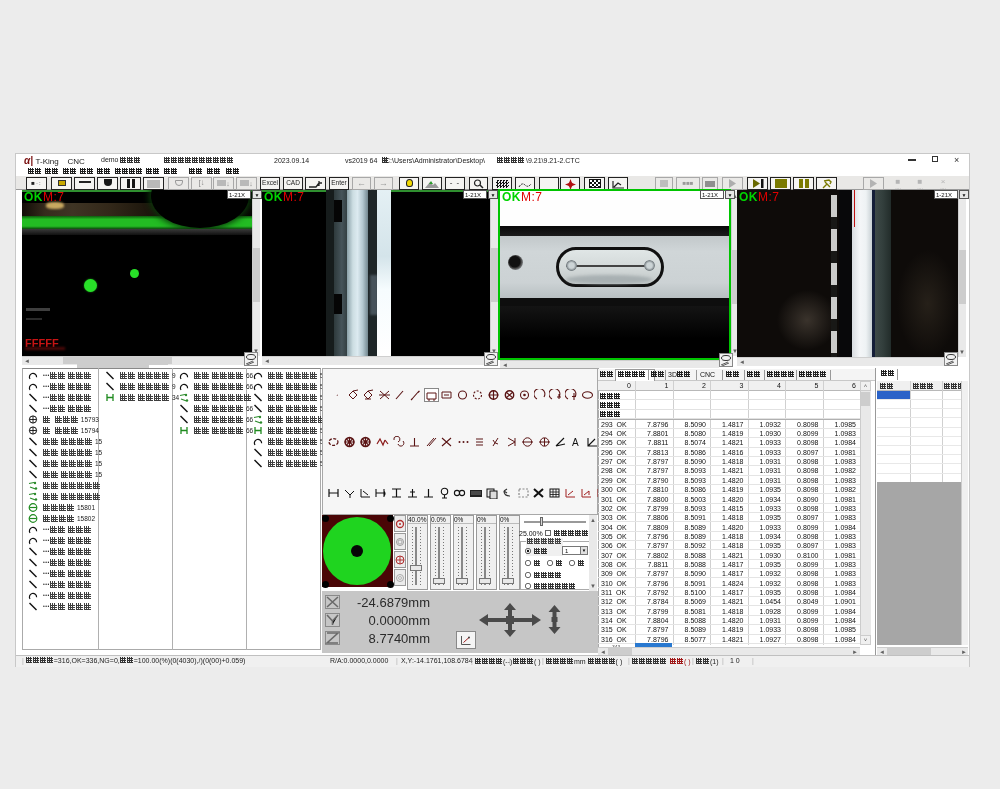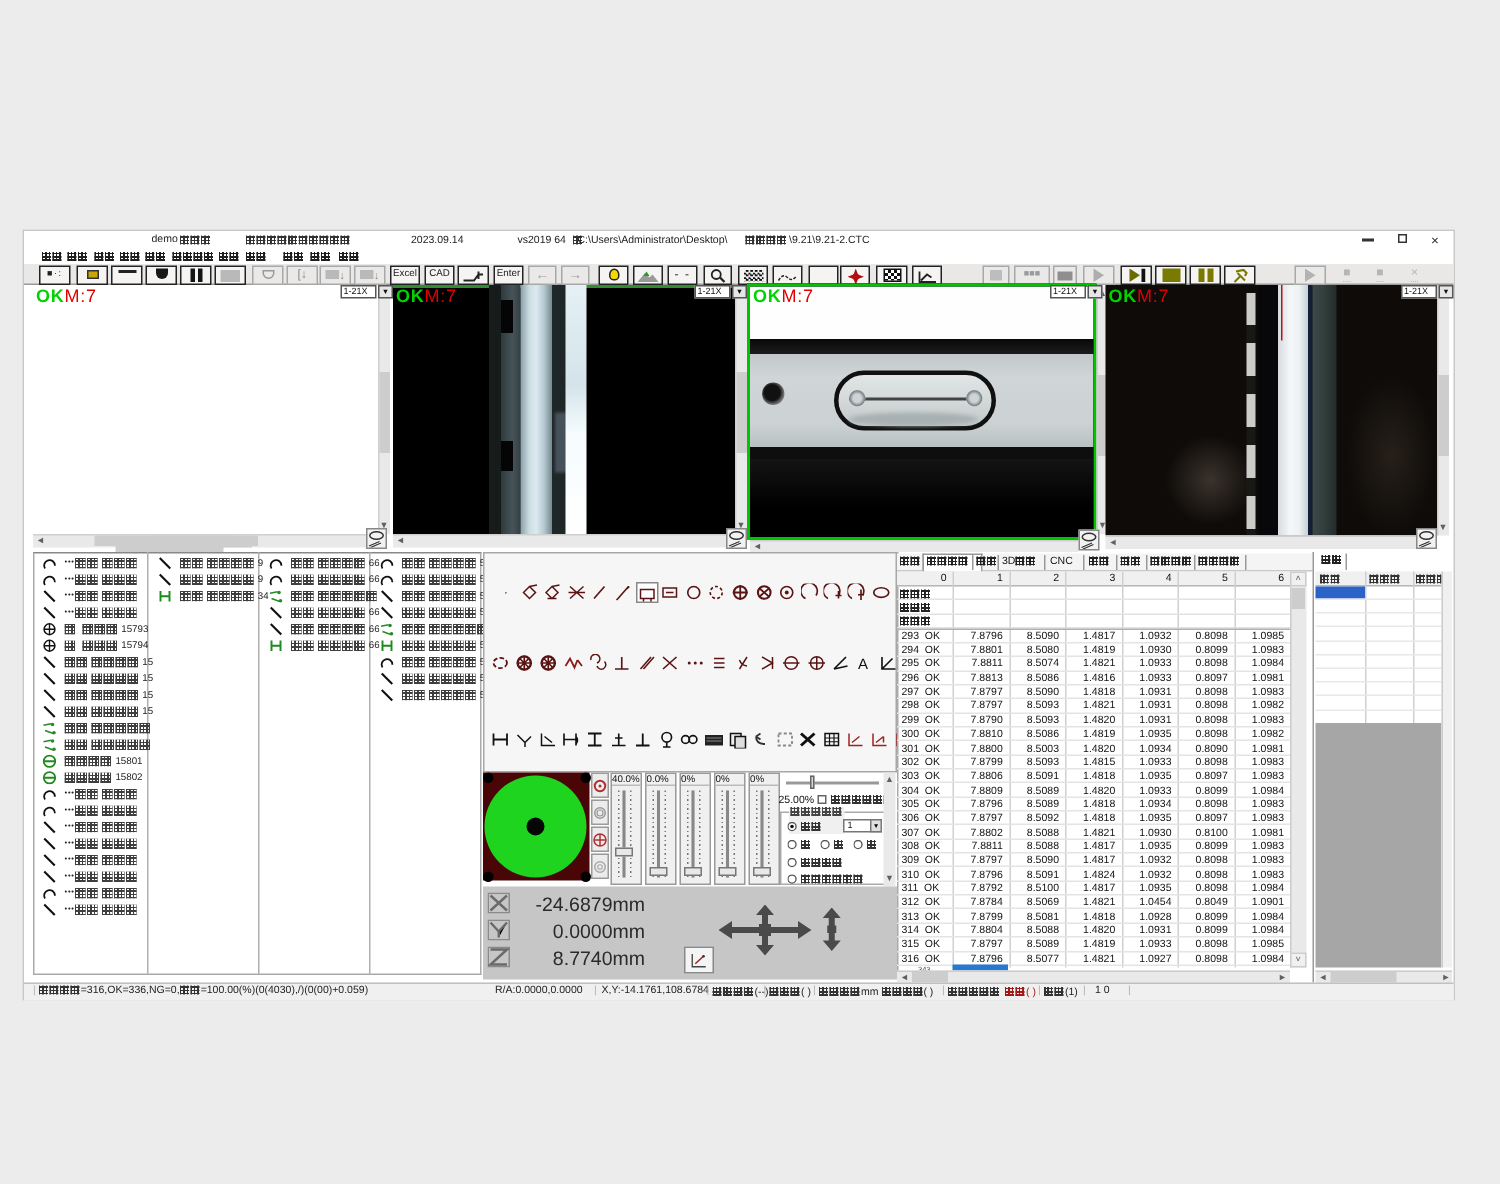--- a/index.html
+++ b/index.html
@@ -11,20 +11,22 @@
 .scr{background:#e9e9e9}
 .thumb{background:#cdcdcd;position:absolute}
 .arr{position:absolute;font-size:6px;color:#606060;line-height:6px}
 .grip{position:absolute;width:14px;height:14px;background:#f2f2f2;border:1px solid #888}
 .lrow{position:absolute;white-space:nowrap;font-size:7px;color:#222}
 .cell{position:absolute;font-size:7.5px;color:#111;white-space:nowrap}
 svg{display:block}
 </style></head><body>
 <div id="app">
 <div class="a" style="left:15px;top:153px;width:955px;height:514px;background:#fff;border:1px solid #c8c8c8"></div>
+<div class="a" style="left:24px;top:155px;width:930px;height:10px;font-size:9px;color:#222">
+<span style="color:#7a1010;font-weight:bold;font-style:italic;font-size:10px">α|</span> <span style="font-size:8px">T-King&nbsp;&nbsp;&nbsp;&nbsp;CNC</span></div>
 <div class="a" style="left:101px;top:156px;font-size:7px;color:#222">demo</div>
 <div class="a" style="left:120px;top:157px"><span class="k k6" style="--c:#333"></span><span class="k k6" style="--c:#333"></span><span class="k k6" style="--c:#333"></span></div>
 <div class="a" style="left:164px;top:157px"><span class="k k6" style="--c:#333"></span><span class="k k6" style="--c:#333"></span><span class="k k6" style="--c:#333"></span><span class="k k6" style="--c:#333"></span><span class="k k6" style="--c:#333"></span><span class="k k6" style="--c:#333"></span><span class="k k6" style="--c:#333"></span><span class="k k6" style="--c:#333"></span><span class="k k6" style="--c:#333"></span><span class="k k6" style="--c:#333"></span></div>
 <div class="a" style="left:274px;top:156.5px;font-size:7px;color:#222">2023.09.14</div>
 <div class="a" style="left:345px;top:156.5px;font-size:7px;color:#222">vs2019 64</div>
 <div class="a" style="left:382px;top:157px"><span class="k k6" style="--c:#333"></span></div>
 <div class="a" style="left:385px;top:156.5px;font-size:7px;color:#222">C:\Users\Administrator\Desktop\</div>
 <div class="a" style="left:497px;top:157px"><span class="k k6" style="--c:#333"></span><span class="k k6" style="--c:#333"></span><span class="k k6" style="--c:#333"></span><span class="k k6" style="--c:#333"></span></div>
 <div class="a" style="left:526px;top:156.5px;font-size:7px;color:#222">\9.21\9.21-2.CTC</div>
 <div class="a" style="left:908px;top:159px;width:8px;height:1.5px;background:#333"></div>
@@ -97,20 +99,34 @@
 <div class="a" style="left:793px;top:176.5px;width:21px;height:13px;border:1px solid #222;background:#f5f4f2;font-size:7px;text-align:center;line-height:10px;color:#222"><span style="display:inline-block;width:4px;height:9px;background:#7a7a00;margin:1px 1px 0"></span><span style="display:inline-block;width:4px;height:9px;background:#7a7a00;margin:1px 1px 0"></span></div>
 <div class="a" style="left:816px;top:176.5px;width:21px;height:13px;border:1px solid #222;background:#f5f4f2;font-size:7px;text-align:center;line-height:10px;color:#222"><svg width="10" height="10" style="display:inline;margin-top:1px">
         <path d="M1 9 L5 5 M3 3 L8 8 M2 2 L7 1 L9 3 L8 5" stroke="#7a7a00" stroke-width="1.4" fill="none"></path>
       </svg></div>
 <div class="a" style="left:863px;top:176.5px;width:21px;height:13px;border:1px solid #a8a8a8;background:#eae9e7;font-size:7px;text-align:center;line-height:10px;color:#222"><svg width="9" height="9" style="display:inline;margin-top:1px">
         <path d="M1 0 L8 4.5 L1 9 Z" fill="#b3b3b3"></path>
       </svg></div>
 <div class="a" style="left:890px;top:177px;width:16px;height:12px;color:#b5b5b5;font-size:8px;text-align:center">■<div style="font-size:5px;line-height:2px;color:#9a9a9a">....</div></div>
 <div class="a" style="left:912px;top:177px;width:16px;height:12px;color:#b5b5b5;font-size:8px;text-align:center">■<div style="font-size:5px;line-height:2px;color:#9a9a9a">....</div></div>
 <div class="a" style="left:935px;top:177px;width:16px;height:12px;color:#b5b5b5;font-size:8px;text-align:center">×<div style="font-size:5px;line-height:2px;color:#9a9a9a">....</div></div>
+<div class="a" style="left:22px;top:190px;width:230px;height:166px;background:#000;overflow:hidden">
+<div class="a" style="left:0;top:0;width:230px;height:1.5px;background:#2f8f2f"></div>
+<div class="a" style="left:0;top:13px;width:230px;height:14px;background:linear-gradient(90deg,#140e08 0,#3c3020 10%,#463a28 22%,#382c1c 38%,#241c10 52%,#120d08 68%,#080604 85%);opacity:0.9"></div>
+<div class="a" style="left:24px;top:12px;width:18px;height:7px;background:#c8a860;border-radius:40%;filter:blur(1px)"></div>
+<div class="a" style="left:0;top:26px;width:230px;height:13px;background:linear-gradient(180deg,#0e5a0e 0,#23bc23 25%,#23bc23 78%,#0c470c 100%)"></div>
+<div class="a" style="left:129px;top:-26px;width:98px;height:64px;background:#000;border-radius:50%;box-shadow:0 0 6px 2px #0a3a0a"></div>
+<div class="a" style="left:0;top:39px;width:230px;height:6px;background:linear-gradient(180deg,#3a3a3a,#111)"></div>
+<div class="a" style="left:62px;top:89px;width:13px;height:13px;border-radius:50%;background:#28e028;box-shadow:0 0 2px #1a8a1a"></div>
+<div class="a" style="left:108px;top:79px;width:9px;height:9px;border-radius:50%;background:#28e028"></div>
+<div class="a" style="left:4px;top:118px;width:24px;height:3px;background:#3f3f3f;filter:blur(0.7px)"></div>
+<div class="a" style="left:4px;top:128px;width:16px;height:2px;background:#2a2a2a;filter:blur(0.7px)"></div>
+<div class="a" style="left:3px;top:147px;font-size:11px;font-weight:bold;color:#c81414">FFFFF</div>
+<div class="a" style="left:3px;top:157px;width:40px;height:3px;background:#4a0808;filter:blur(1px)"></div>
+</div>
 <div class="a" style="left:24px;top:192px;font-size:12px;font-weight:bold;color:#00d400;letter-spacing:0.5px;line-height:11px">OK<span style="color:#e00000;font-weight:normal">M:7</span></div>
 <div class="a" style="left:227px;top:190px;width:24px;height:9px;background:#fff;border:1px solid #555;font-size:6px;line-height:8px;color:#111;padding-left:1px;z-index:5">1-21X</div>
 <div class="a" style="left:252px;top:190px;width:10px;height:9px;background:#e6e6e6;border:1px solid #555;font-size:5px;line-height:8px;text-align:center;color:#111;z-index:5">▼</div>
 <div class="a scr" style="left:252px;top:190px;width:8px;height:166px;border-left:1px solid #cfcfcf"></div>
 <div class="a thumb" style="left:253px;top:248px;width:7px;height:54px"></div>
 <div class="arr" style="left:253px;top:192px">▲</div>
 <div class="arr" style="left:253px;top:348px">▼</div>
 <div class="a scr" style="left:22px;top:356px;width:222px;height:9px;border-top:1px solid #cfcfcf"></div>
 <div class="a thumb" style="left:102px;top:357px;width:70px;height:7px"></div>
 <div class="arr" style="left:24px;top:358px">◄</div>

